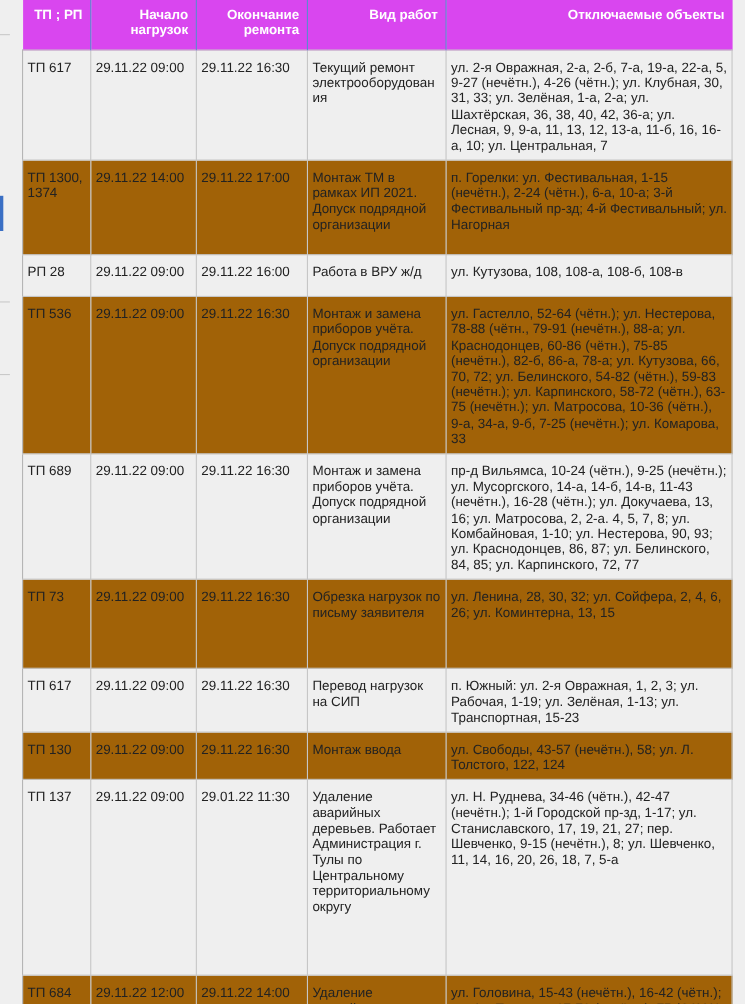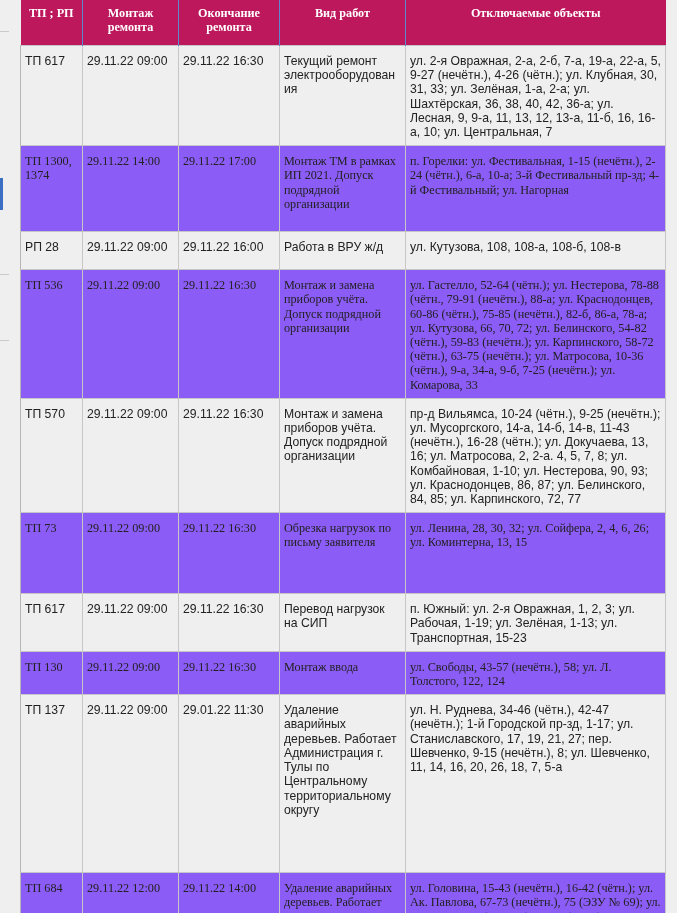--- a/index.html
+++ b/index.html
@@ -22,42 +22,41 @@
   table.outages {
     position:absolute; left:20px; top:0;
     border-collapse:collapse;
     table-layout:fixed;
     width:645px;
     font-size:12.2px;
     line-height:14.2px;
     color:#222;
   }
   table.outages th {
-    background:#be185d;
+    background:#d946ef;
     color:#fff;
     font-weight:bold;
-    text-align:center;
+    text-align:right;
     vertical-align:top;
     padding:6px 7px 6px 7px;
     height:33px;
     border-right:1px solid #5d88d0;
     font-size:12.2px;
-    font-family:Liberation Serif, serif;
   }
   table.outages th:last-child { border-right:none; }
   table.outages td {
     vertical-align:top;
     padding:8px 4px 6px 4px;
     border:1px solid #c6c6c6;
     word-wrap:break-word;
     margin-top:42px;
   }
   table.outages td:first-child { border-left:1px solid #b5b5b5; }
   tr.row-grey td { background:#efefef; }
-  tr.row-white td { background:#8b5cf6;font-family:Liberation Serif, serif; }
+  tr.row-white td { background:#a16207; }
   col.c1 { width:62px; }
   col.c2 { width:96px; }
   col.c3 { width:101px; }
   col.c4 { width:126px; }
   col.c5 { width:260px; }
 </style>
 </head>
 <body>
 
 <div class="left-gutter">
@@ -71,21 +70,21 @@
   <colgroup>
     <col class="c1">
       <col class="c2">
       <col class="c3">
       <col class="c4">
       <col class="c5">
   </colgroup>
   <thead>
     <tr>
       <th>ТП ; РП</th>
-      <th>Монтаж ремонта</th>
+      <th>Начало нагрузок</th>
       <th>Окончание ремонта</th>
       <th>Вид работ</th>
       <th>Отключаемые объекты</th>
     </tr>
   </thead>
   <tbody>
     <tr class="row-grey" style="height:86px">
       <td>ТП 617</td>
       <td>29.11.22 09:00</td>
       <td>29.11.22 16:30</td>
@@ -107,21 +106,21 @@
       <td>ул. Кутузова, 108, 108-а, 108-б, 108-в</td>
     </tr>
     <tr class="row-white" style="height:121px">
       <td>ТП 536</td>
       <td>29.11.22 09:00</td>
       <td>29.11.22 16:30</td>
       <td>Монтаж и замена приборов учёта. Допуск подрядной организации</td>
       <td>ул. Гастелло, 52-64 (чётн.); ул. Нестерова, 78-88 (чётн., 79-91 (нечётн.), 88-а; ул. Краснодонцев, 60-86 (чётн.), 75-85 (нечётн.), 82-б, 86-а, 78-а; ул. Кутузова, 66, 70, 72; ул. Белинского, 54-82 (чётн.), 59-83 (нечётн.); ул. Карпинского, 58-72 (чётн.), 63-75 (нечётн.); ул. Матросова, 10-36 (чётн.), 9-а, 34-а, 9-б, 7-25 (нечётн.); ул. Комарова, 33</td>
     </tr>
     <tr class="row-grey" style="height:111px">
-      <td>ТП 570</td>
+      <td>ТП 689</td>
       <td>29.11.22 09:00</td>
       <td>29.11.22 16:30</td>
       <td>Монтаж и замена приборов учёта. Допуск подрядной организации</td>
       <td>пр-д Вильямса, 10-24 (чётн.), 9-25 (нечётн.); ул. Мусоргского, 14-а, 14-б, 14-в, 11-43 (нечётн.), 16-28 (чётн.); ул. Докучаева, 13, 16; ул. Матросова, 2, 2-а. 4, 5, 7, 8; ул. Комбайновая, 1-10; ул. Нестерова, 90, 93; ул. Краснодонцев, 86, 87; ул. Белинского, 84, 85; ул. Карпинского, 72, 77</td>
     </tr>
     <tr class="row-white" style="height:81px">
       <td>ТП 73</td>
       <td>29.11.22 09:00</td>
       <td>29.11.22 16:30</td>
       <td>Обрезка нагрузок по письму заявителя</td>

